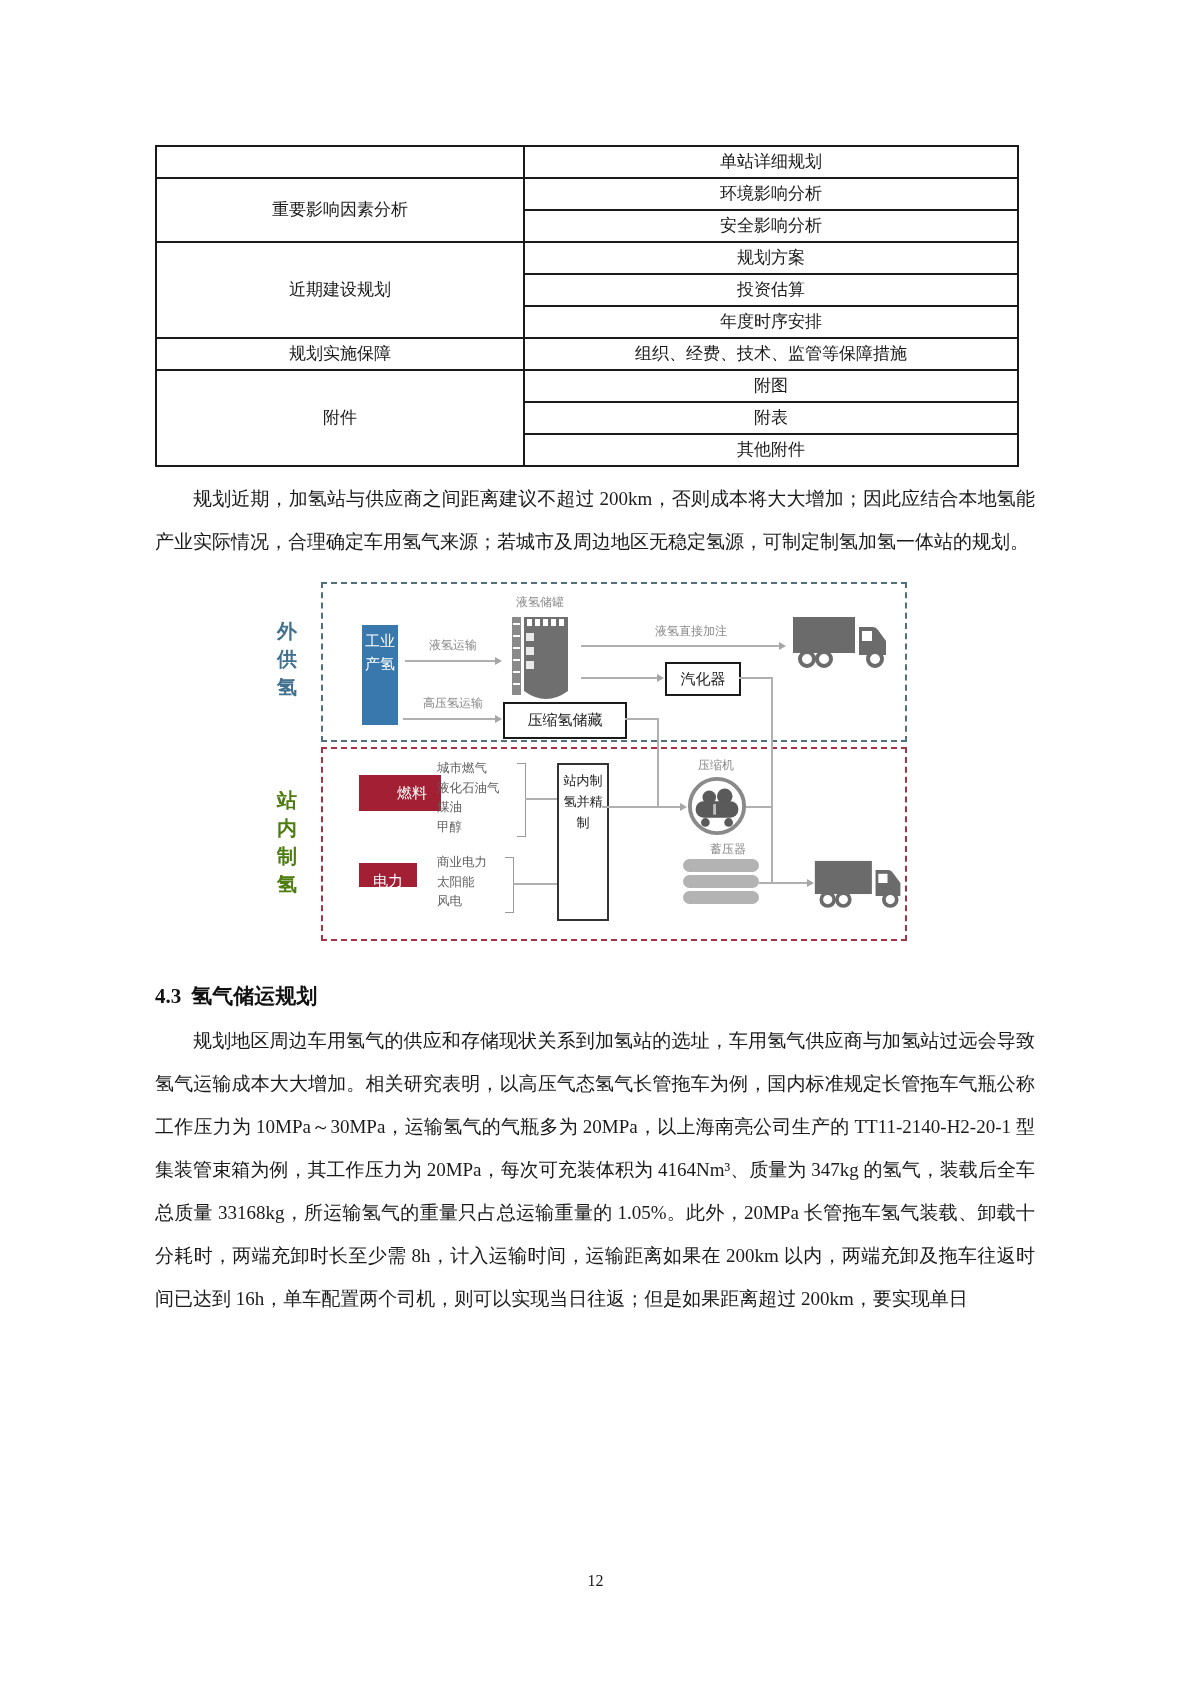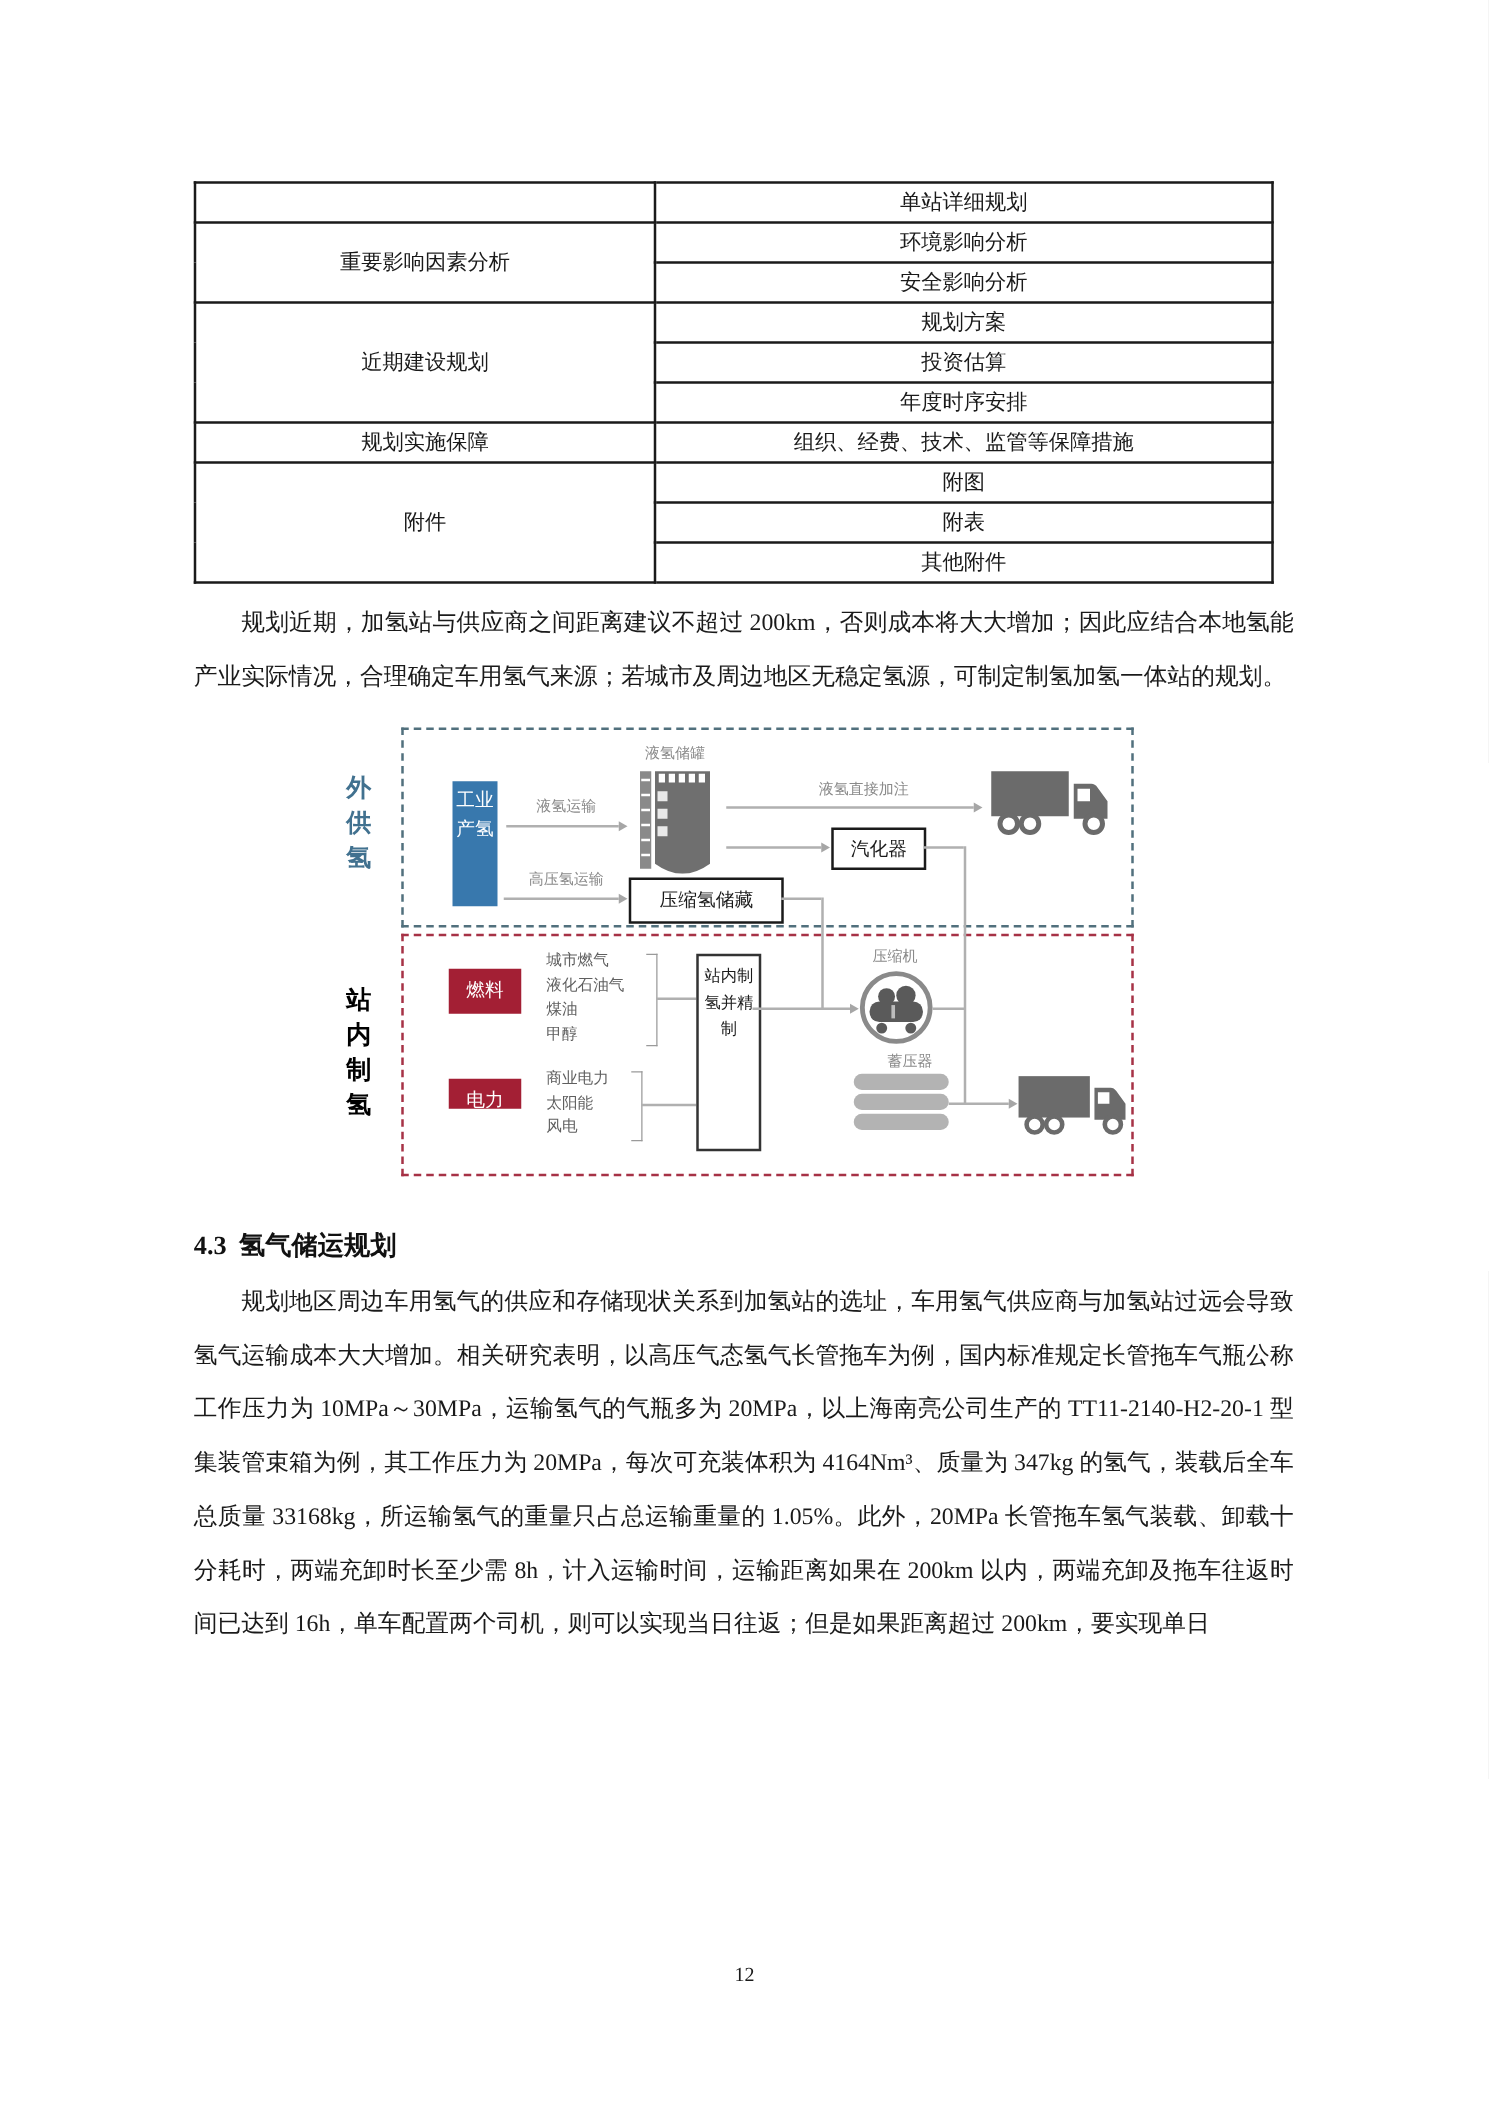--- a/index.html
+++ b/index.html
@@ -48,21 +48,21 @@
        font-family:"Liberation Sans","DejaVu Sans",sans-serif;}
   .abs{position:absolute;}
   .dashed-blue{border:2px dashed #51707d;}
   .dashed-red{border:2px dashed #a63246;}
   .vlabel{
     font-family:"Liberation Serif","DejaVu Serif",serif;
     font-weight:bold;font-size:20px;line-height:28px;
     width:24px;text-align:center;word-break:break-all;
   }
   .vlabel.blue{color:#41718f;}
-  .vlabel.red{color:#000000;}
+  .vlabel.red{color:#4d7c0f;}
   .solidbox{
     background:#3878ad;color:#fff;
     font-size:15px;line-height:23px;text-align:center;word-break:break-all;
   }
   .redbox{
     background:#a31f34;color:#fff;
     font-size:15px;line-height:36px;text-align:center;
   }
   .framebox{
     background:#fff;border:2px solid #1a1a1a;
@@ -201,21 +201,21 @@
       <div class="abs ln" style="left:474px;top:110px;width:32px;"></div>
       <div class="abs vln" style="left:506px;top:110px;height:206px;"></div>
 
       <div class="abs slabel" style="left:140px;top:128px;width:96px;">高压氢运输</div>
       <div class="abs ln" style="left:138px;top:151px;width:92px;"></div>
       <div class="abs ah" style="left:230px;top:148px;"></div>
       <div class="abs framebox" style="left:238px;top:135px;width:120px;height:33px;">压缩氢储藏</div>
       <div class="abs ln" style="left:360px;top:151px;width:32px;"></div>
       <div class="abs vln" style="left:392px;top:151px;height:89px;"></div>
 
-      <div class="abs redbox" style="left:94px;top:208px;width:58px;height:36px;">燃料</div>
+      <div class="abs redbox" style="left:94px;top:208px;width:58px;height:36px;padding-left:24px;">燃料</div>
       <div class="abs list" style="left:172px;top:192px;">
         <div>城市燃气</div>
         <div>液化石油气</div>
         <div>煤油</div>
         <div>甲醇</div>
       </div>
       <div class="abs brk" style="left:252px;top:196px;height:72px;"></div>
       <div class="abs ln" style="left:260px;top:231px;width:36px;"></div>
       <div class="abs ah" style="left:296px;top:228px;"></div>
 

